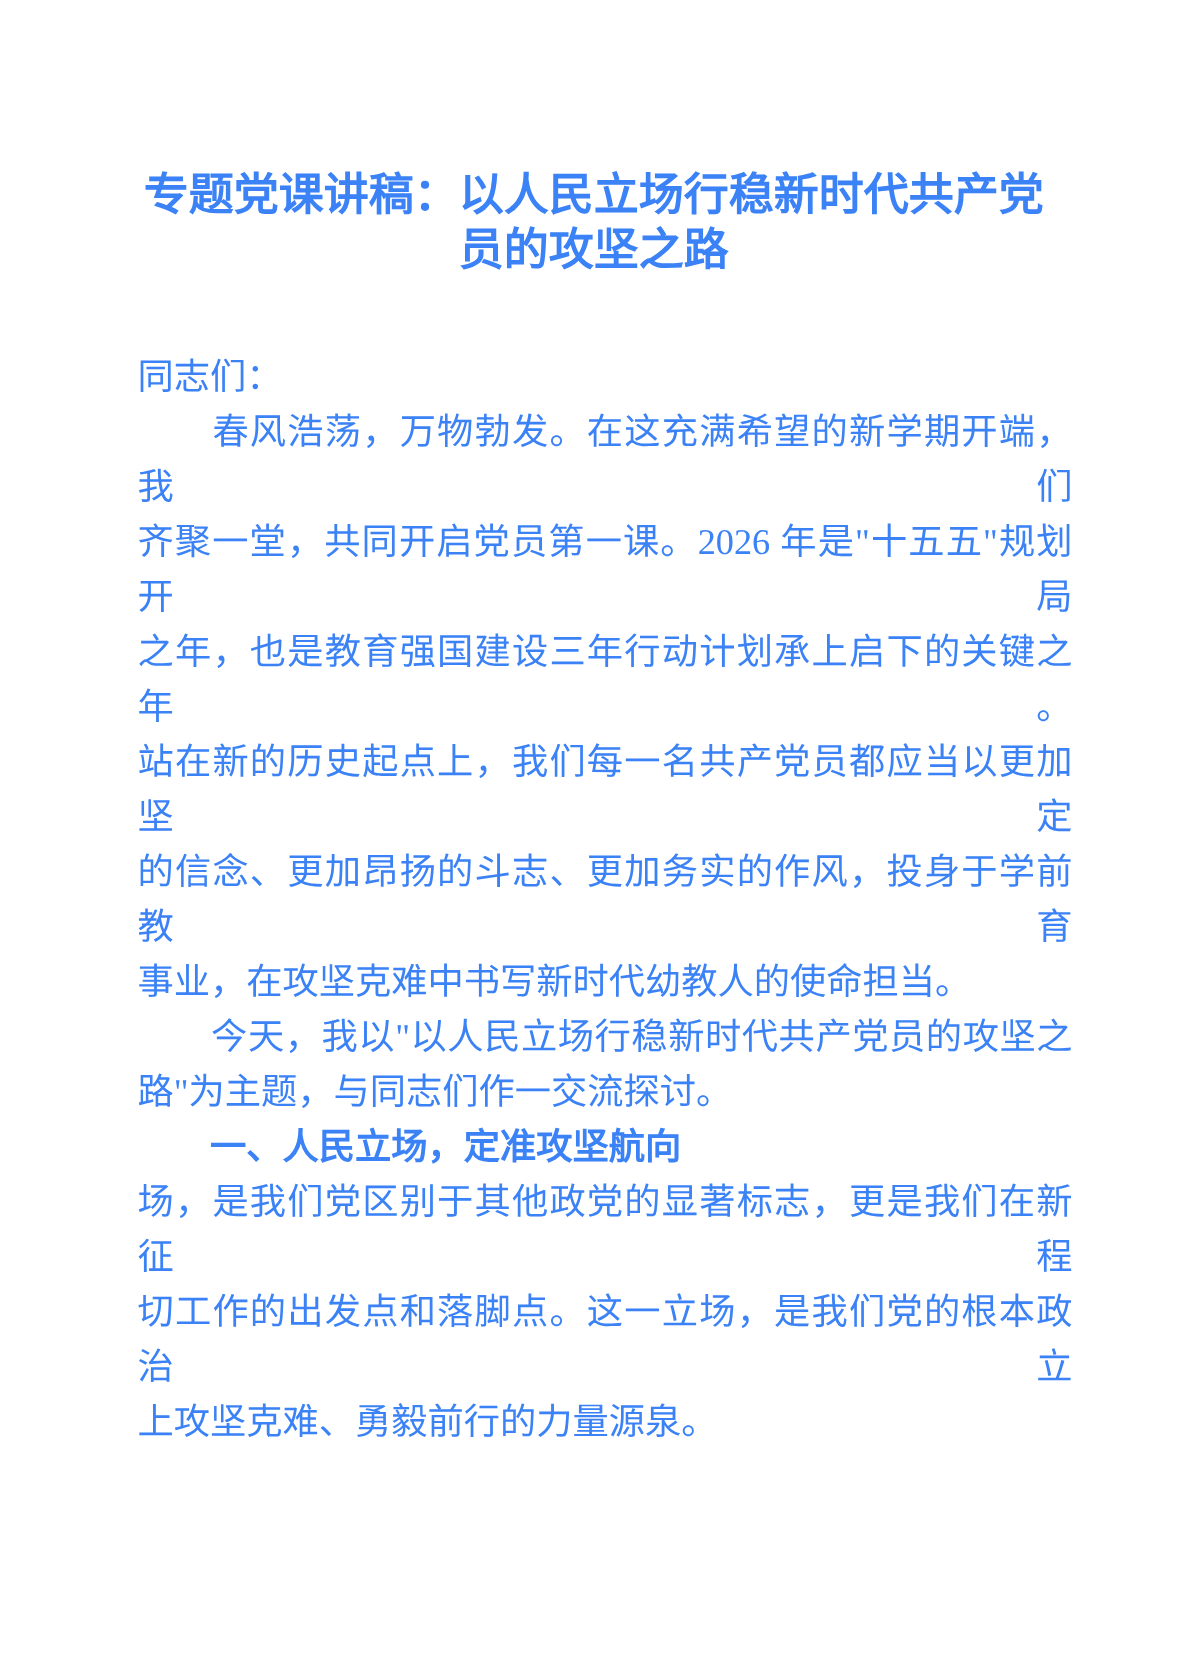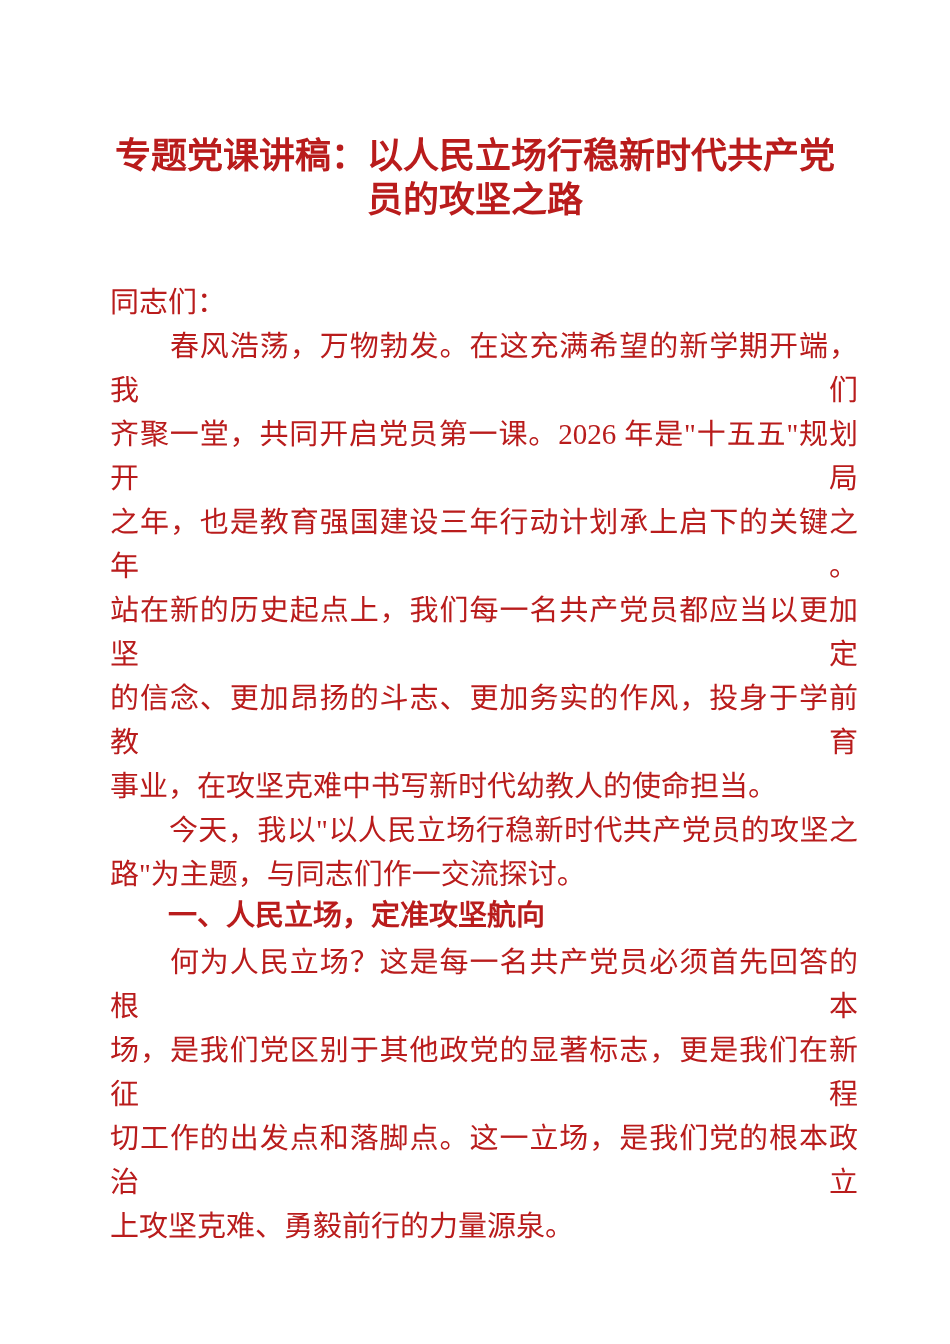--- a/index.html
+++ b/index.html
@@ -5,21 +5,21 @@
   html, body {
     margin: 0;
     padding: 0;
     background: #ffffff;
   }
   .page {
     position: relative;
     width: 950px;
     height: 1344px;
     background: #ffffff;
-    color: #b91c1c;
+    color: #3b82f6;
     overflow: hidden;
     box-sizing: border-box;
     padding-top: 134px;
     font-family: "Liberation Serif", "DejaVu Serif", serif;
   }
   .title {
     width: 100%;
     text-align: center;
   }
   .title-line {
@@ -43,21 +43,21 @@
     font-size: 29px;
     line-height: 44px;
     text-align: justify;
     text-align-last: justify;
     font-family: "Liberation Serif", "DejaVu Serif", serif;
   }
   .line.last {
     text-align-last: left;
   }
   .block.h .line {
-    font-family: Liberation Mono, monospace;
+    font-family: Liberation Sans, sans-serif;
     font-weight: bold;
     text-align-last: left;
   }
 </style>
 </head>
 <body>
 
 <div class="page">
   <div class="title" id="doc-title">
       <div class="title-line">专题党课讲稿：以人民立场行稳新时代共产党</div>
@@ -76,19 +76,18 @@
         <div class="line last">事业，在攻坚克难中书写新时代幼教人的使命担当。</div>
       </div>
       <div class="block p">
         <div class="line">　　今天，我以"以人民立场行稳新时代共产党员的攻坚之</div>
         <div class="line last">路"为主题，与同志们作一交流探讨。</div>
       </div>
       <div class="block h">
         <div class="line last">　　一、人民立场，定准攻坚航向</div>
       </div>
       <div class="block p">
-        <div class="line">　　何为人民立场？这是每一名共产党员必须首先回答的根本</div>
         <div class="line">场，是我们党区别于其他政党的显著标志，更是我们在新征程</div>
         <div class="line">切工作的出发点和落脚点。这一立场，是我们党的根本政治立</div>
         <div class="line last">上攻坚克难、勇毅前行的力量源泉。</div>
       </div>
     </div>
 </div>
 
 </body></html>

